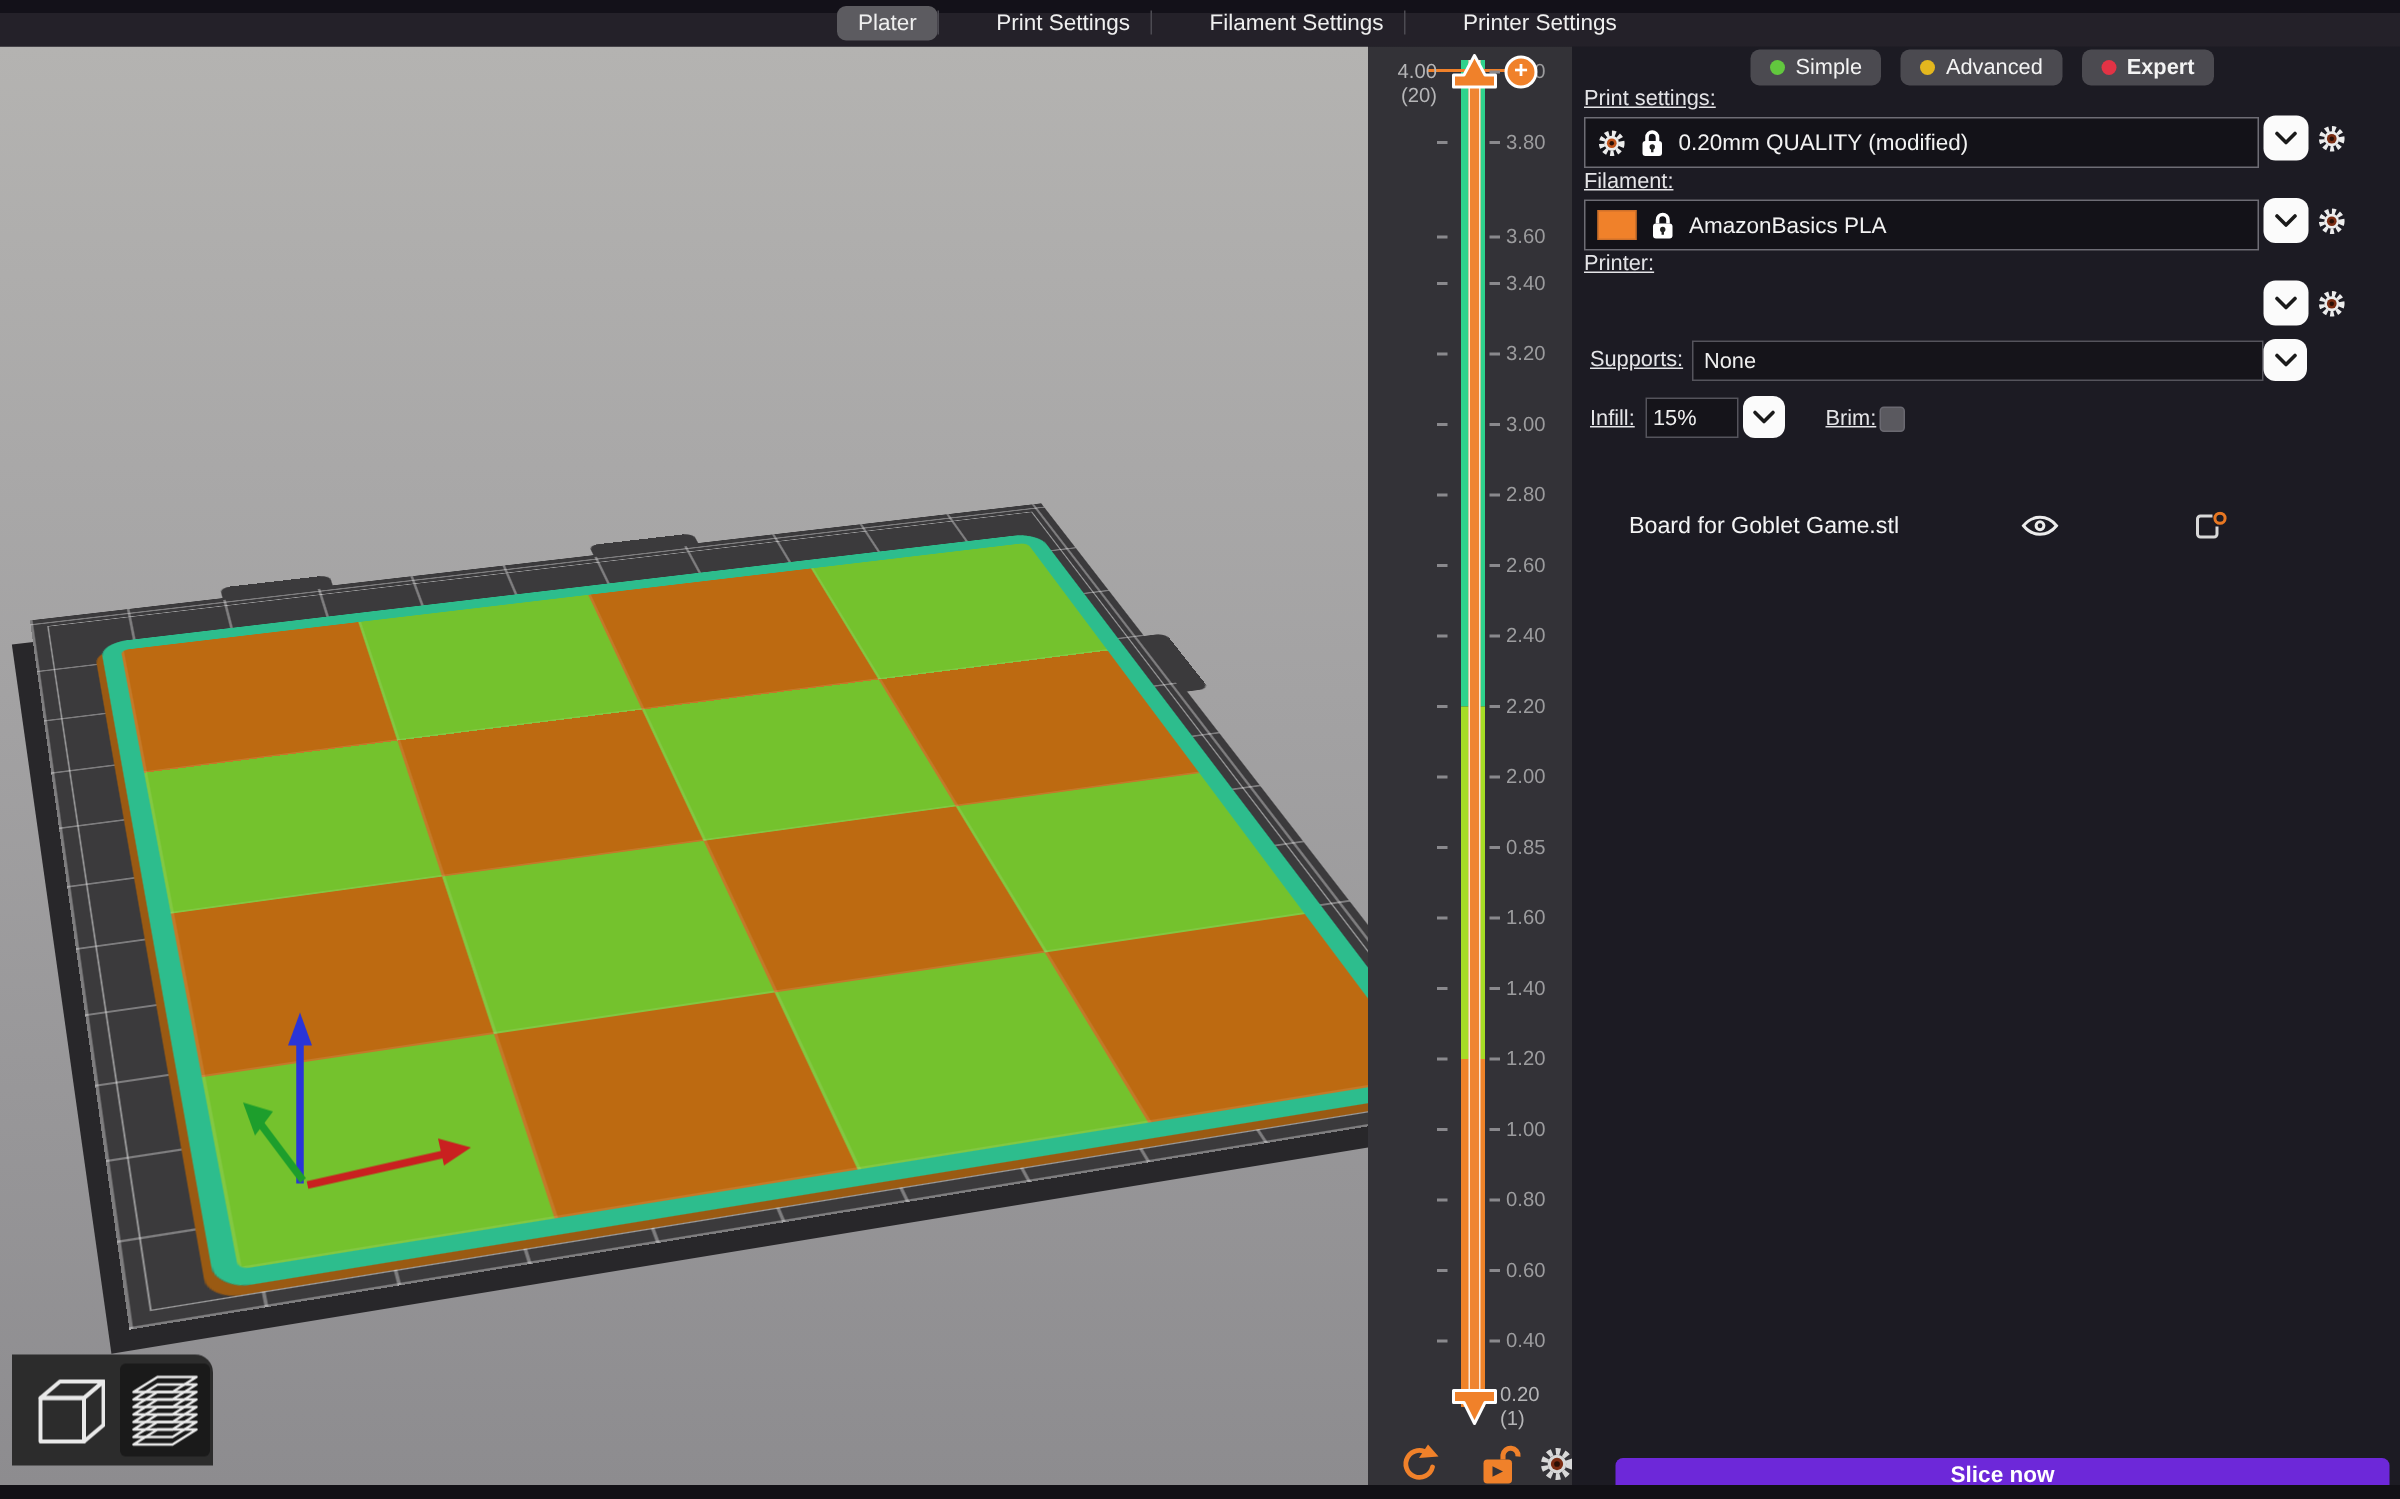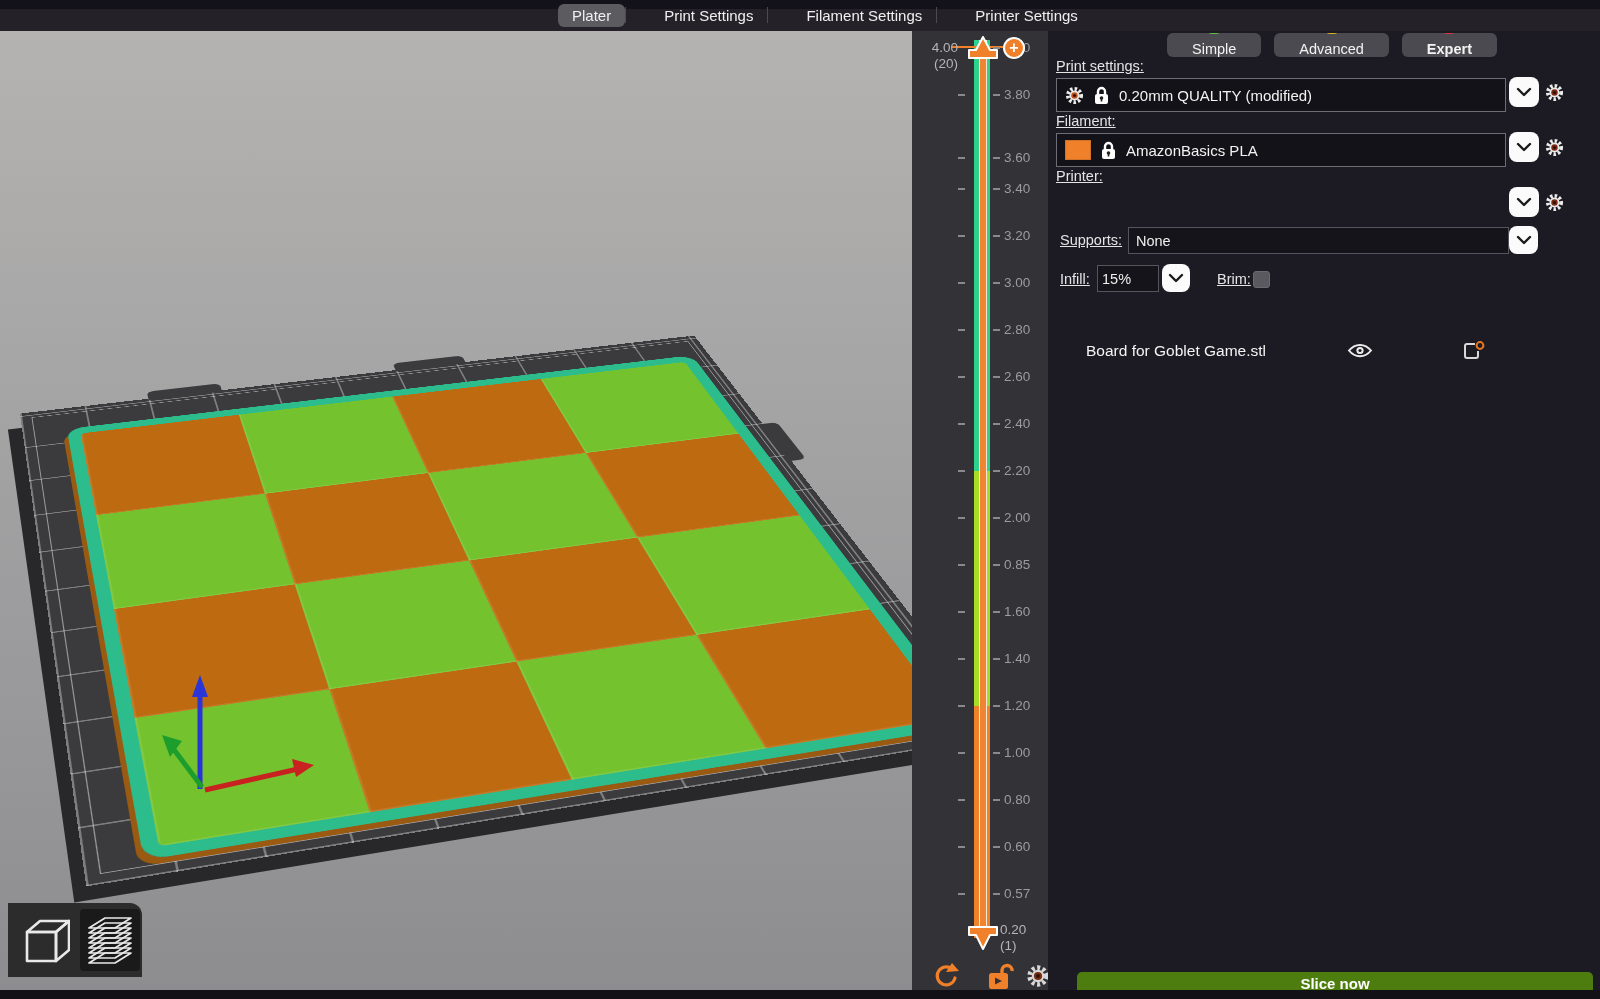--- a/index.html
+++ b/index.html
@@ -67,41 +67,41 @@
   .hairline{position:absolute;left:952px;top:46px;width:56px;height:2px;background:var(--accent_orange);}
   .plus-badge{position:absolute;left:1003px;top:37px;width:22px;height:22px;border-radius:50%;
               background:var(--accent_orange);border:2px solid #fff;box-sizing:border-box;
               color:#fff;font-size:16px;font-weight:bold;line-height:17px;text-align:center;z-index:5;}
   .slider-icons{position:absolute;top:962px;}
 
   
   .panel{position:absolute;left:1048px;top:31px;width:552px;height:959px;background:#1c1b23;}
   .modes{position:absolute;left:119px;top:2px;display:flex;gap:13px;}
   .mode-pill{display:flex;align-items:center;gap:7px;background:#4b4a50;border-radius:6px;
-             height:24px;padding:0 25px;color:#f3f3f3;font-size:14.5px;flex-direction:column;}
+             height:24px;padding:0 13px;color:#f3f3f3;font-size:14.5px;}
   .mode-pill.sel{font-weight:bold;}
   .dot{width:10px;height:10px;border-radius:50%;}
   .flabel{position:absolute;left:8px;color:#e4e4e7;font-size:14.5px;text-decoration:underline;}
   .field{position:absolute;left:8px;width:450px;height:28px;background:#131218;border:1px solid #6e6d75;
          box-sizing:border-box;display:flex;align-items:center;gap:9px;padding:16px 8px;
          color:#f2f2f2;font-size:15px;white-space:nowrap;}
   .chevbtn{position:absolute;left:461px;width:30px;height:30px;background:#fbfbfb;border-radius:8px;
            display:flex;align-items:center;justify-content:center;}
   .gearbtn{position:absolute;left:497px;width:19px;height:19px;}
   .swatch{width:26px;height:20px;background:var(--accent_orange);border:1px solid #d0712a;box-sizing:border-box;}
   .smallfield{position:absolute;background:#15141a;border:1px solid #55545c;box-sizing:border-box;
               color:#efefef;font-size:14.5px;display:flex;align-items:center;padding:0 7px;}
   .infill-input{position:absolute;background:#15141a;border:1px solid #55545c;color:#efefef;
                 font-size:14.5px;padding:0 4px;font-family:"Liberation Sans",sans-serif;box-sizing:border-box;}
   .checkbox{position:absolute;width:15px;height:15px;background:#5a595f;border:1px solid #6a6971;border-radius:3px;}
   .thead{position:absolute;left:0;top:272px;width:552px;height:29px;background:#25232c;}
   .th{position:absolute;top:5px;color:#f0f0f0;font-size:15px;font-weight:bold;}
   .th-div{position:absolute;top:4px;width:1px;height:20px;background:#413f48;}
   .trow{position:absolute;left:0;top:303px;width:552px;height:34px;color:#f4f4f4;font-size:15.5px;}
-  .slice-btn{position:absolute;left:29px;top:941px;width:516px;height:24px;background:#4d7c0f;border-radius:5px;
+  .slice-btn{position:absolute;left:29px;top:941px;width:516px;height:24px;background:#6d28d9;border-radius:5px;
              color:#fff;font-weight:bold;font-size:15px;text-align:center;line-height:24px;}
   .bottomstrip{position:absolute;left:0;top:990px;width:1600px;height:9px;background:#121116;z-index:40;}
 </style>
 </head>
 <body>
 
 <div id="app">
 
   <div class="topbar">
     <div class="tabs">
@@ -258,21 +258,21 @@
         <span class="tick-label">0.80</span>
       </div>
       <div class="tick-row" style="left: 958px; top: 841px;">
         <span class="tick-dash left"></span>
         <span class="tick-dash right"></span>
         <span class="tick-label">0.60</span>
       </div>
       <div class="tick-row" style="left: 958px; top: 888px;">
         <span class="tick-dash left"></span>
         <span class="tick-dash right"></span>
-        <span class="tick-label">0.57</span>
+        <span class="tick-label">0.40</span>
       </div>
     </div>
 
   <div class="slider-biglabel toplabel">
     <div>4.00</div>
     <div>(20)</div>
   </div>
   <div class="slider-biglabel botlabel">
     <div>0.20</div>
     <div>(1)</div>

